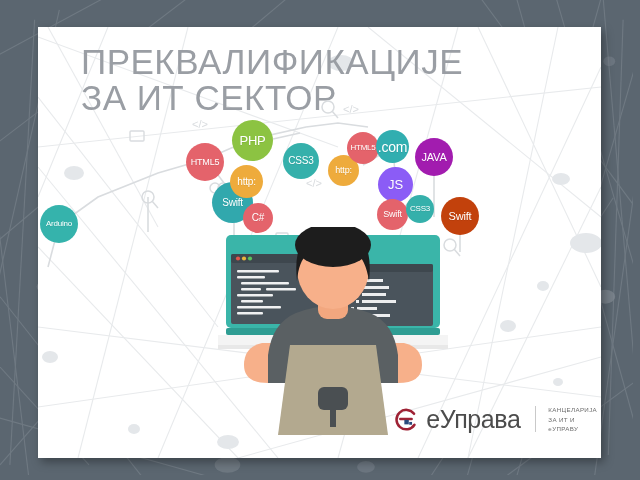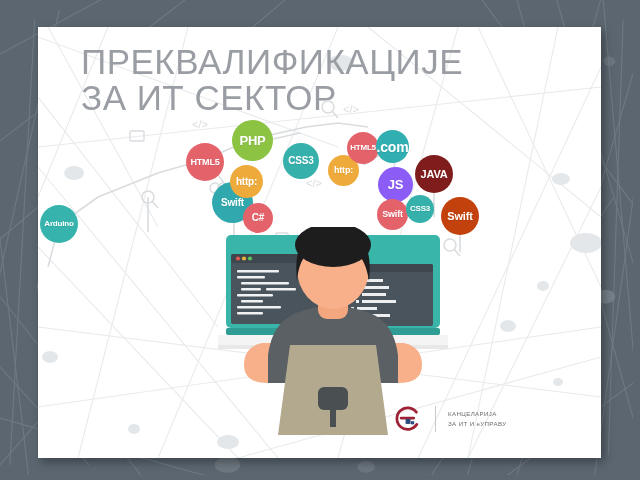--- a/index.html
+++ b/index.html
@@ -27,21 +27,21 @@
     color:#9a9ea4; line-height:1.04;
     letter-spacing:.5px; font-weight:400;
     font-size:35px;
   }
   #title .l2 { display:block; }
   
   #tags { position:absolute; left:0; top:0; width:563px; height:431px; }
   .tag {
     position:absolute; border-radius:50%;
     display:flex; align-items:center; justify-content:center;
-    color:#fff; font-weight:700; text-align:center;
+    color:#fff; font-weight:400; text-align:center;
     line-height:1; letter-spacing:-.2px;
     text-shadow:0 1px 0 rgba(0,0,0,.07);
   }
   
   #illus { position:absolute; left:180px; top:200px; width:230px; height:240px; }
   
   #logo {
     position:absolute; left:355px; top:378px;
     display:flex; align-items:center; gap:9px;
   }
@@ -189,21 +189,21 @@
         <div class="tag" style="left: 148px; top: 116px; width: 38px; height: 38px; background: rgb(228, 99, 107); font-size: 9px;">HTML5</div>
         <div class="tag" style="left: 174px; top: 155px; width: 41px; height: 41px; background: rgb(49, 168, 173); font-size: 10px;">Swift</div>
         <div class="tag" style="left: 205px; top: 176px; width: 30px; height: 30px; background: rgb(228, 99, 107); font-size: 10px;">C#</div>
         <div class="tag" style="left: 192px; top: 138px; width: 33px; height: 33px; background: rgb(238, 171, 60); font-size: 10px;">http:</div>
         <div class="tag" style="left: 194px; top: 93px; width: 41px; height: 41px; background: rgb(140, 195, 66); font-size: 13px;">PHP</div>
         <div class="tag" style="left: 245px; top: 116px; width: 36px; height: 36px; background: rgb(53, 176, 171); font-size: 10px;">CSS3</div>
         <div class="tag" style="left: 290px; top: 128px; width: 31px; height: 31px; background: rgb(238, 171, 60); font-size: 9px;">http:</div>
         <div class="tag" style="left: 309px; top: 105px; width: 32px; height: 32px; background: rgb(228, 99, 107); font-size: 8px;">HTML5</div>
         <div class="tag" style="left: 338px; top: 103px; width: 33px; height: 33px; background: rgb(49, 174, 176); font-size: 14px;">.com</div>
         <div class="tag" style="left: 340px; top: 140px; width: 35px; height: 35px; background: #8b5cf6; font-size: 13px;">JS</div>
-        <div class="tag" style="left: 377px; top: 128px; width: 38px; height: 38px; background: #7f1d1d; font-size: 11px;">JAVA</div>
+        <div class="tag" style="left: 377px; top: 111px; width: 38px; height: 38px; background: #a21caf; font-size: 11px;">JAVA</div>
         <div class="tag" style="left: 339px; top: 172px; width: 31px; height: 31px; background: rgb(228, 99, 107); font-size: 9px;">Swift</div>
         <div class="tag" style="left: 368px; top: 168px; width: 28px; height: 28px; background: rgb(53, 176, 171); font-size: 8px;">CSS3</div>
         <div class="tag" style="left: 403px; top: 170px; width: 38px; height: 38px; background: #c2410c; font-size: 11px;">Swift</div>
       </div>
 
     <svg id="illus" viewBox="0 0 230 240">
 
       <g>
         <rect x="8" y="8" width="110" height="93" rx="5" fill="#3ab5a9"></rect>
         <rect x="13" y="27" width="100" height="70" rx="2" fill="#4a545c"></rect>
@@ -272,20 +272,21 @@
       <rect x="112" y="180" width="6" height="20" fill="#4a4f52"></rect>
     </svg>
 
     <div id="logo">
       <svg id="logo-mark" viewBox="0 0 30 30">
         <path d="M26 8 A12 12 0 1 0 26.5 21.5" fill="none" stroke="#9e2235" stroke-width="3.1" stroke-linecap="round"></path>
         <path d="M9 14.5 L23 14.5" stroke="#9e2235" stroke-width="3.1" stroke-linecap="round"></path>
         <rect x="14" y="15.5" width="5.5" height="5.5" fill="#2a4a7c"></rect>
         <rect x="20" y="18" width="3.5" height="3.5" fill="#2a4a7c"></rect>
       </svg>
+      <span id="logo-word" style="color: rgb(76, 76, 76);">еУправа</span>
       <span id="logo-div"></span>
       <span id="logo-sub" style="color: rgb(109, 109, 109);">
         <span>КАНЦЕЛАРИЈА</span><br>
         <span>ЗА ИТ И еУПРАВУ</span>
       </span>
     </div>
 
   </div>
 </div>
 

